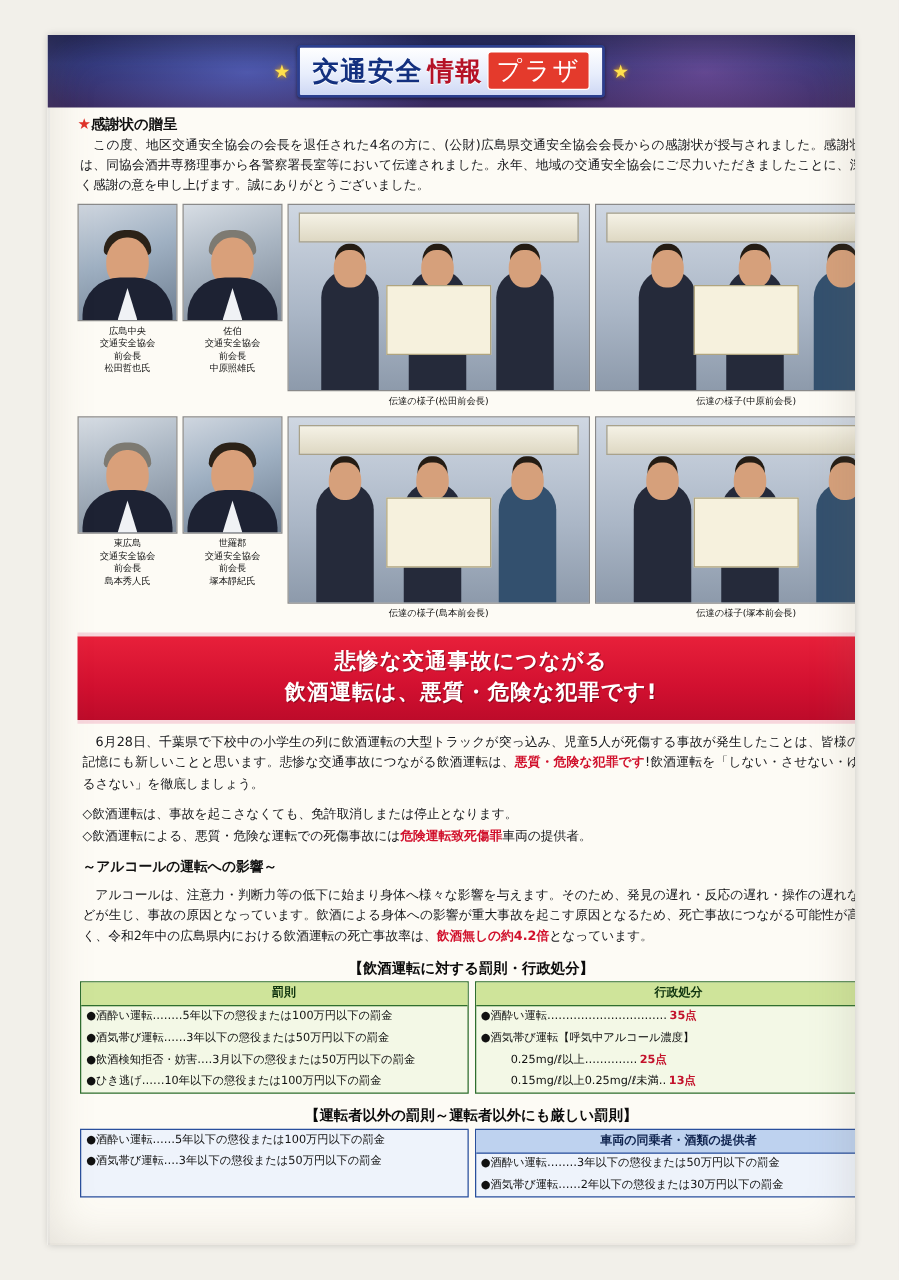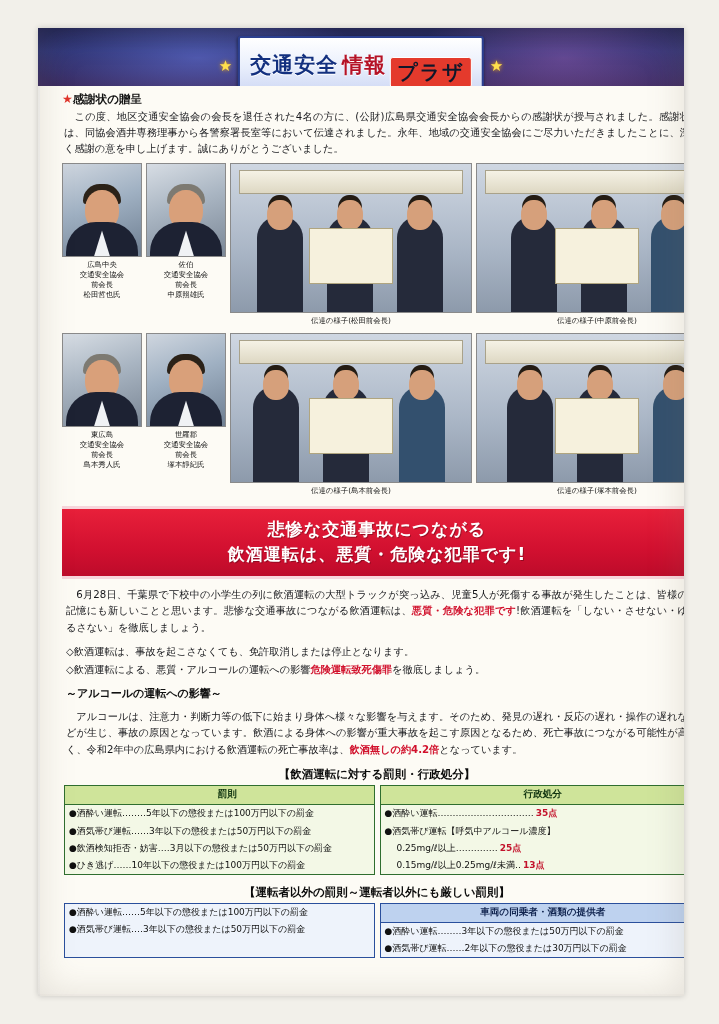--- a/index.html
+++ b/index.html
@@ -64,26 +64,25 @@
     text-shadow:0 1px 0 #fff;
   }
   .mast-b{
     font-family:"DejaVu Sans", sans-serif;
     font-weight:bold;font-size:21px;letter-spacing:1px;
     color:#b51226;
     text-shadow:0 1px 0 #fff;
   }
   .mast-c{
     font-family:"DejaVu Sans", sans-serif;
-    font-weight:bold;font-size:20px;letter-spacing:2px;
-    color:#0f172a;
+    font-weight:normal;font-size:20px;letter-spacing:2px;
+    color:#ffffff;
     background:#e43a2c;
     padding:1px 6px;border-radius:3px;
     border:1px solid #fff;
-    margin-top:16px;
   }
   .star{
     color:#ffe14d;font-size:15px;line-height:1;
     text-shadow:0 0 4px #ffae00;
   }
   .content{position:absolute;left:16px;top:58px;width:646px;}
   .sec-title{
     margin:6px 0 2px 8px;
     font-size:11.5px;font-weight:bold;color:#111;
     font-family:"DejaVu Sans", sans-serif;
@@ -214,21 +213,21 @@
     padding:2px 0 3px 16px;
     font-family:"DejaVu Sans", sans-serif;
   }
   .tbl .row{
     padding:2px 4px;font-size:9px;color:#111;
     font-family:"DejaVu Sans", sans-serif;
     display:flex;align-items:baseline;gap:2px;
     line-height:1.45;
   }
   .tbl .row .pts{color:#c3122b;font-weight:bold;}
-  .tbl.indent .row.sub{padding-left:16px;}
+  .tbl.indent .row.sub{padding-left:28px;}
   .tbl-title2{
     margin:10px auto 0 auto;text-align:center;
     font-size:11.5px;font-weight:bold;color:#0b0b0b;
     font-family:"DejaVu Sans", sans-serif;
   }
   .tbl.blue{border-color:#2a4f9c;background:#eef3fb;}
   .tbl.blue .th{background:#bed2ef;border-bottom-color:#2a4f9c;color:#10244f;}
   .edge-shadow{
     position:absolute;inset:0;pointer-events:none;
     box-shadow:inset 0 0 38px rgba(120,110,90,.20);
@@ -356,21 +355,21 @@
 
       <div class="redbanner">
         <div>悲惨な交通事故につながる</div>
         <div>飲酒運転は、悪質・危険な犯罪です!</div>
       </div>
 
       <p class="body-para"><span>　6月28日、千葉県で下校中の小学生の列に飲酒運転の大型トラックが突っ込み、児童5人が死傷する事故が発生したことは、皆様の記憶にも新しいことと思います。悲惨な交通事故につながる飲酒運転は、</span><span class="em-red">悪質・危険な犯罪です</span><span>!飲酒運転を「しない・させない・ゆるさない」を徹底しましょう。</span></p>
 
       <div class="bullets">
         <div>◇飲酒運転は、事故を起こさなくても、免許取消しまたは停止となります。</div>
-        <div><span>◇飲酒運転による、悪質・アルコールの運転への影響</span><span class="em-red">危険運転致死傷罪</span><span>を徹底しましょう。</span></div>
+        <div><span>◇飲酒運転による、悪質・危険な運転での死傷事故には</span><span class="em-red">危険運転致死傷罪</span><span>車両の提供者。</span></div>
       </div>
 
       <div class="sub-head">～アルコールの運転への影響～</div>
 
       <p class="body-para"><span>　アルコールは、注意力・判断力等の低下に始まり身体へ様々な影響を与えます。そのため、発見の遅れ・反応の遅れ・操作の遅れなどが生じ、事故の原因となっています。飲酒による身体への影響が重大事故を起こす原因となるため、死亡事故につながる可能性が高く、令和2年中の広島県内における飲酒運転の死亡事故率は、</span><span class="em-red">飲酒無しの約4.2倍</span><span>となっています。</span></p>
 
       <div class="tbl-title">【飲酒運転に対する罰則・行政処分】</div>
       <div class="tbl-wrap">
         <div class="tbl">
           <div class="th">罰則</div>

